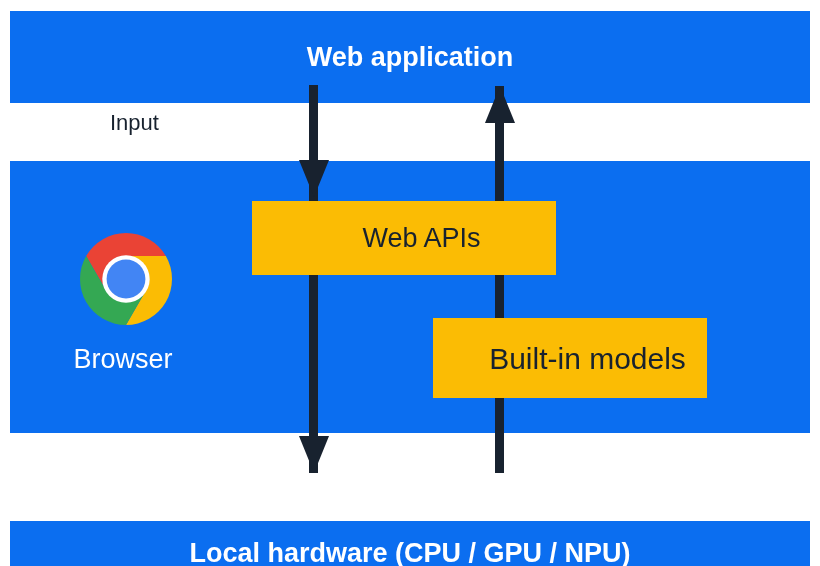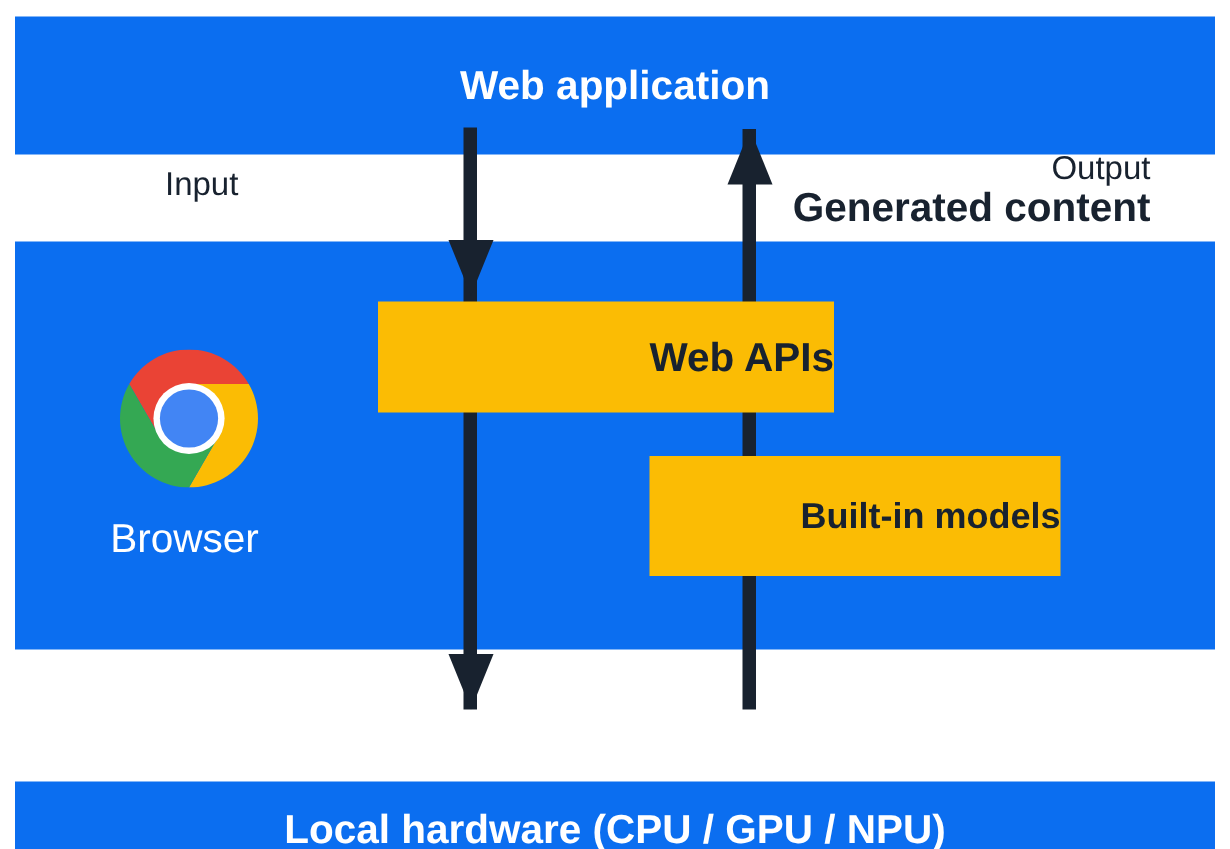--- a/index.html
+++ b/index.html
@@ -72,31 +72,31 @@
   .arrow-head.down { border-top: 37px solid var(--dark); }
   .arrow-head.up   { border-bottom: 37px solid var(--dark); }
   .down-head-1 { left: 299px; top: 160px; }
   .down-head-2 { left: 299px; top: 436px; }
   .up-head     { left: 485px; top: 86px; }
 
   .yellow-box {
     position: absolute;
     background: var(--yellow);
     color: var(--dark);
-    font-weight: bold;
+    font-weight: normal;
     display: flex;
     flex-direction: column;
-    align-items: flex-end;
+    align-items: center;
     justify-content: center;
     z-index: 3;
     text-align: center;
     padding-left: 35px;
   }
   .webapis-box { left: 252px; top: 201px; width: 304px; height: 74px; font-size: 27px; }
-  .builtin-box { left: 433px; top: 304px; width: 274px; height: 80px; font-size: 24px; line-height: 33px; }
+  .builtin-box { left: 433px; top: 318px; width: 274px; height: 80px; font-size: 30px; line-height: 33px; }
 
   .chrome-logo {
     position: absolute;
     left: 80px; top: 233px;
     width: 92px; height: 92px;
     z-index: 2;
   }
   .logo-red    { fill: var(--chrome-red); }
   .logo-yellow { fill: var(--chrome-yellow); }
   .logo-green  { fill: var(--chrome-green); }
@@ -119,24 +119,20 @@
 
 <div class="canvas">
 
   <div class="bar top-bar">
     <span>Web application</span>
   </div>
 
   <div class="gap-label left">
     <div class="line1">Input</div>
   </div>
-  <div class="gap-label right">
-    <div class="line1">Output</div>
-    <div class="line2">Generated content</div>
-  </div>
 
   <div class="mid-panel"></div>
 
   <div class="arrow-line down-line"></div>
   <div class="arrow-head down down-head-1"></div>
   <div class="arrow-head down down-head-2"></div>
   <div class="arrow-line up-line"></div>
   <div class="arrow-head up up-head"></div>
 
   <div class="yellow-box webapis-box">

